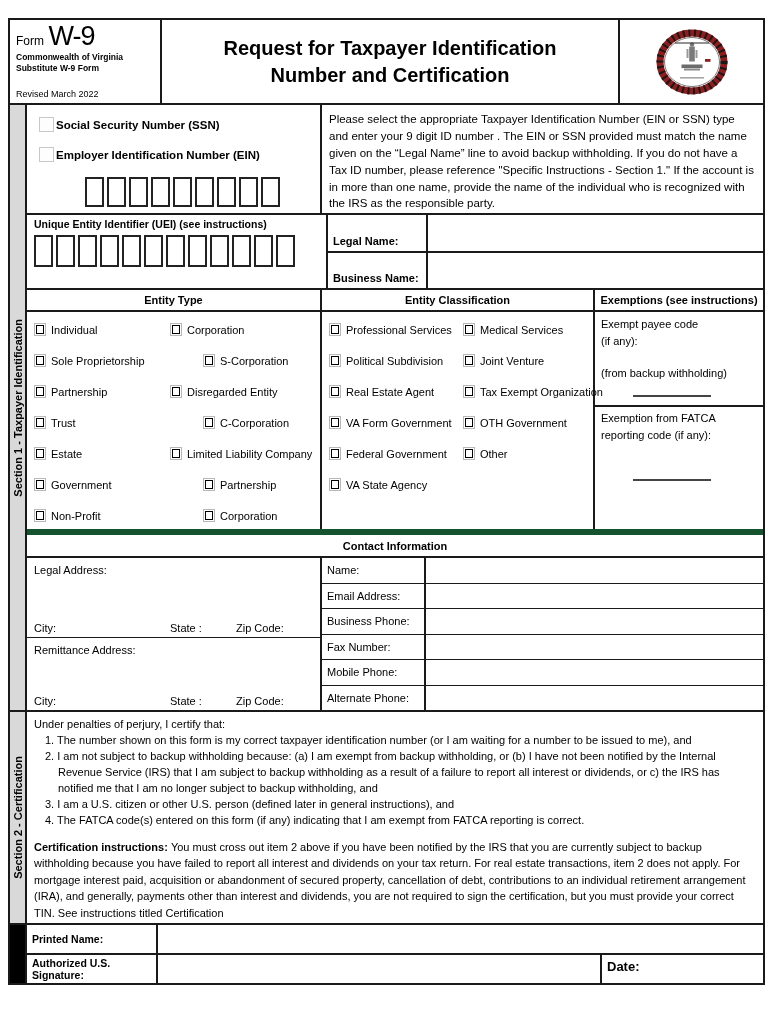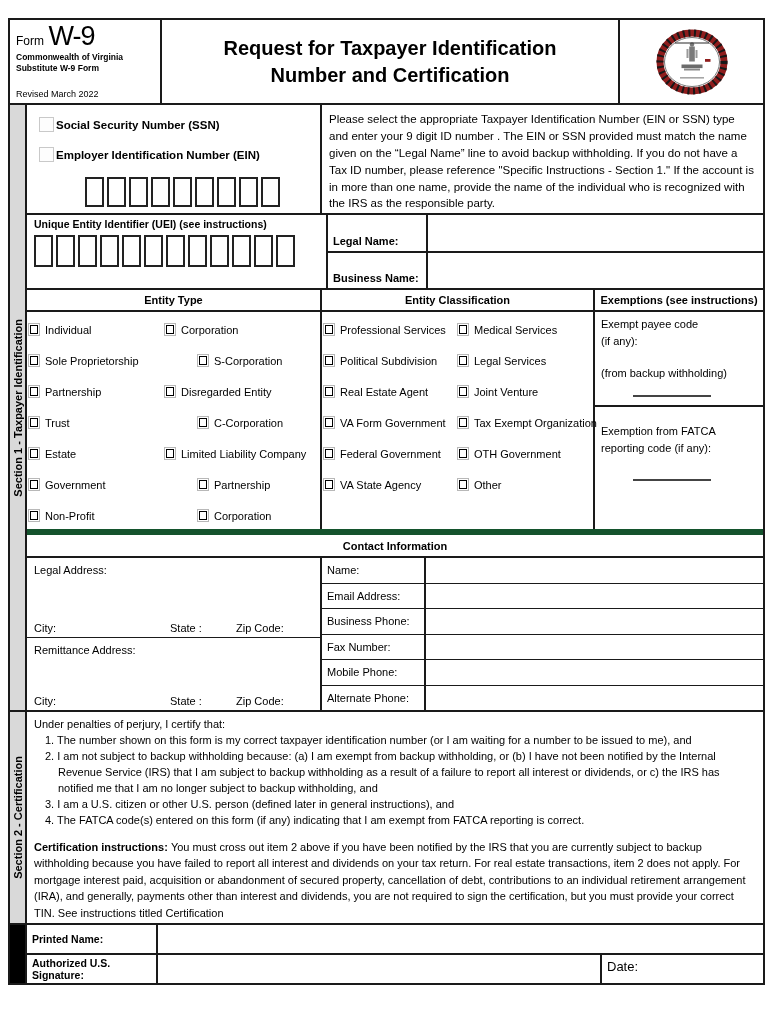--- a/index.html
+++ b/index.html
@@ -48,32 +48,32 @@
   .name-row + .name-row { border-top:2px solid #1a1a1a; }
   .name-label { width:100px; flex:none; border-right:2px solid #1a1a1a; font-size:11px; font-weight:700; display:flex; align-items:flex-end; padding:0 0 4px 5px; }
   .name-value { flex:1; }
 
   
   .rowC { height:245px; display:flex; border-bottom:6px solid #14532d; flex:none; }
   .col-head { height:22px; flex:none; border-bottom:2px solid #1a1a1a; display:flex; align-items:center; justify-content:center; font-size:11px; font-weight:700; }
   .entity-type-col { width:295px; flex:none; border-right:2px solid #1a1a1a; display:flex; flex-direction:column; }
   .entity-class-col { width:273px; flex:none; border-right:2px solid #1a1a1a; display:flex; flex-direction:column; }
   .exemptions-col { flex:1; display:flex; flex-direction:column; }
-  .cb-cols { flex:1; display:flex; padding:2px 0 0 1px; }
+  .cb-cols { flex:1; display:flex; padding:2px 0 0 7px; }
   .cb-col1-et { width:136px; flex:none; }
   .cb-col2-et { flex:1; }
   .cb-col1-ec { width:134px; flex:none; }
   .cb-col2-ec { flex:1; }
   .cb-item { height:31px; display:flex; align-items:center; gap:5px; }
   .cb-item.indent { padding-left:33px; }
   .cb { width:12px; height:13px; background:#fff; border:1px solid #b8b8b8; position:relative; flex:none; }
   .cb::after { content:''; position:absolute; left:1px; top:1px; width:6px; height:7px; border:1px solid #000; }
   .cb-label { font-size:11px; white-space:nowrap; }
   .ex-payee { height:95px; flex:none; border-bottom:2px solid #1a1a1a; padding:4px 6px; font-size:11px; line-height:1.5; position:relative; }
-  .ex-fatca { flex:1; padding:16px 6px; font-size:11px; line-height:1.5; position:relative; }
+  .ex-fatca { flex:1; padding:3px 6px; font-size:11px; line-height:1.5; position:relative; }
   .ex-line { position:absolute; height:0; border-bottom:2px solid #444; width:78px; left:38px; }
   .ex-line1 { bottom:8px; }
   .ex-line2 { top:72px; }
   .ex-gap { height:16px; }
 
   
   .contact-head { height:23px; flex:none; border-bottom:2px solid #1a1a1a; display:flex; align-items:center; justify-content:center; font-size:11px; font-weight:700; }
   .rowE { flex:1; display:flex; overflow:hidden; }
   .addr-col { width:295px; flex:none; border-right:2px solid #1a1a1a; display:flex; flex-direction:column; }
   .addr-block { display:flex; flex-direction:column; padding:6px 4px 3px 7px; font-size:11px; }
@@ -97,21 +97,21 @@
 
   
   .bottom { flex:1; display:flex; }
   .sidebar-black { width:17px; flex:none; background:#000; border-right:2px solid #1a1a1a; }
   .bottom-rows { flex:1; display:flex; flex-direction:column; }
   .printed-row { flex:1; display:flex; border-bottom:2px solid #1a1a1a; }
   .sig-row { flex:1; display:flex; }
   .sig-label { width:131px; flex:none; border-right:2px solid #1a1a1a; font-size:10.5px; font-weight:700; display:flex; align-items:center; padding-left:5px; }
   .sig-value { flex:1; }
   .sig-mid { flex:1; border-right:2px solid #1a1a1a; }
-  .date-cell { width:161px; flex:none; font-size:13px; padding:4px 0 8px 5px; }
+  .date-cell { width:161px; flex:none; font-size:13px; padding:4px 0 8px 5px;font-weight:bold; }
 </style>
 </head>
 <body>
 
 <div class="form-outer">
 
   <div class="header">
     <div class="header-left">
       <div>
         <span class="form-word">Form</span>
@@ -303,24 +303,20 @@
                   <span class="cb-label">VA State Agency</span>
                 </div>
               </div>
             <div class="cb-col2-ec">
                 <div class="cb-item">
                   <span class="cb"></span>
                   <span class="cb-label">Medical Services</span>
                 </div>
                 <div class="cb-item">
                   <span class="cb"></span>
-                  <span class="cb-label">Legal Services</span>
-                </div>
-                <div class="cb-item">
-                  <span class="cb"></span>
                   <span class="cb-label">Joint Venture</span>
                 </div>
                 <div class="cb-item">
                   <span class="cb"></span>
                   <span class="cb-label">Tax Exempt Organization</span>
                 </div>
                 <div class="cb-item">
                   <span class="cb"></span>
                   <span class="cb-label">OTH Government</span>
                 </div>

